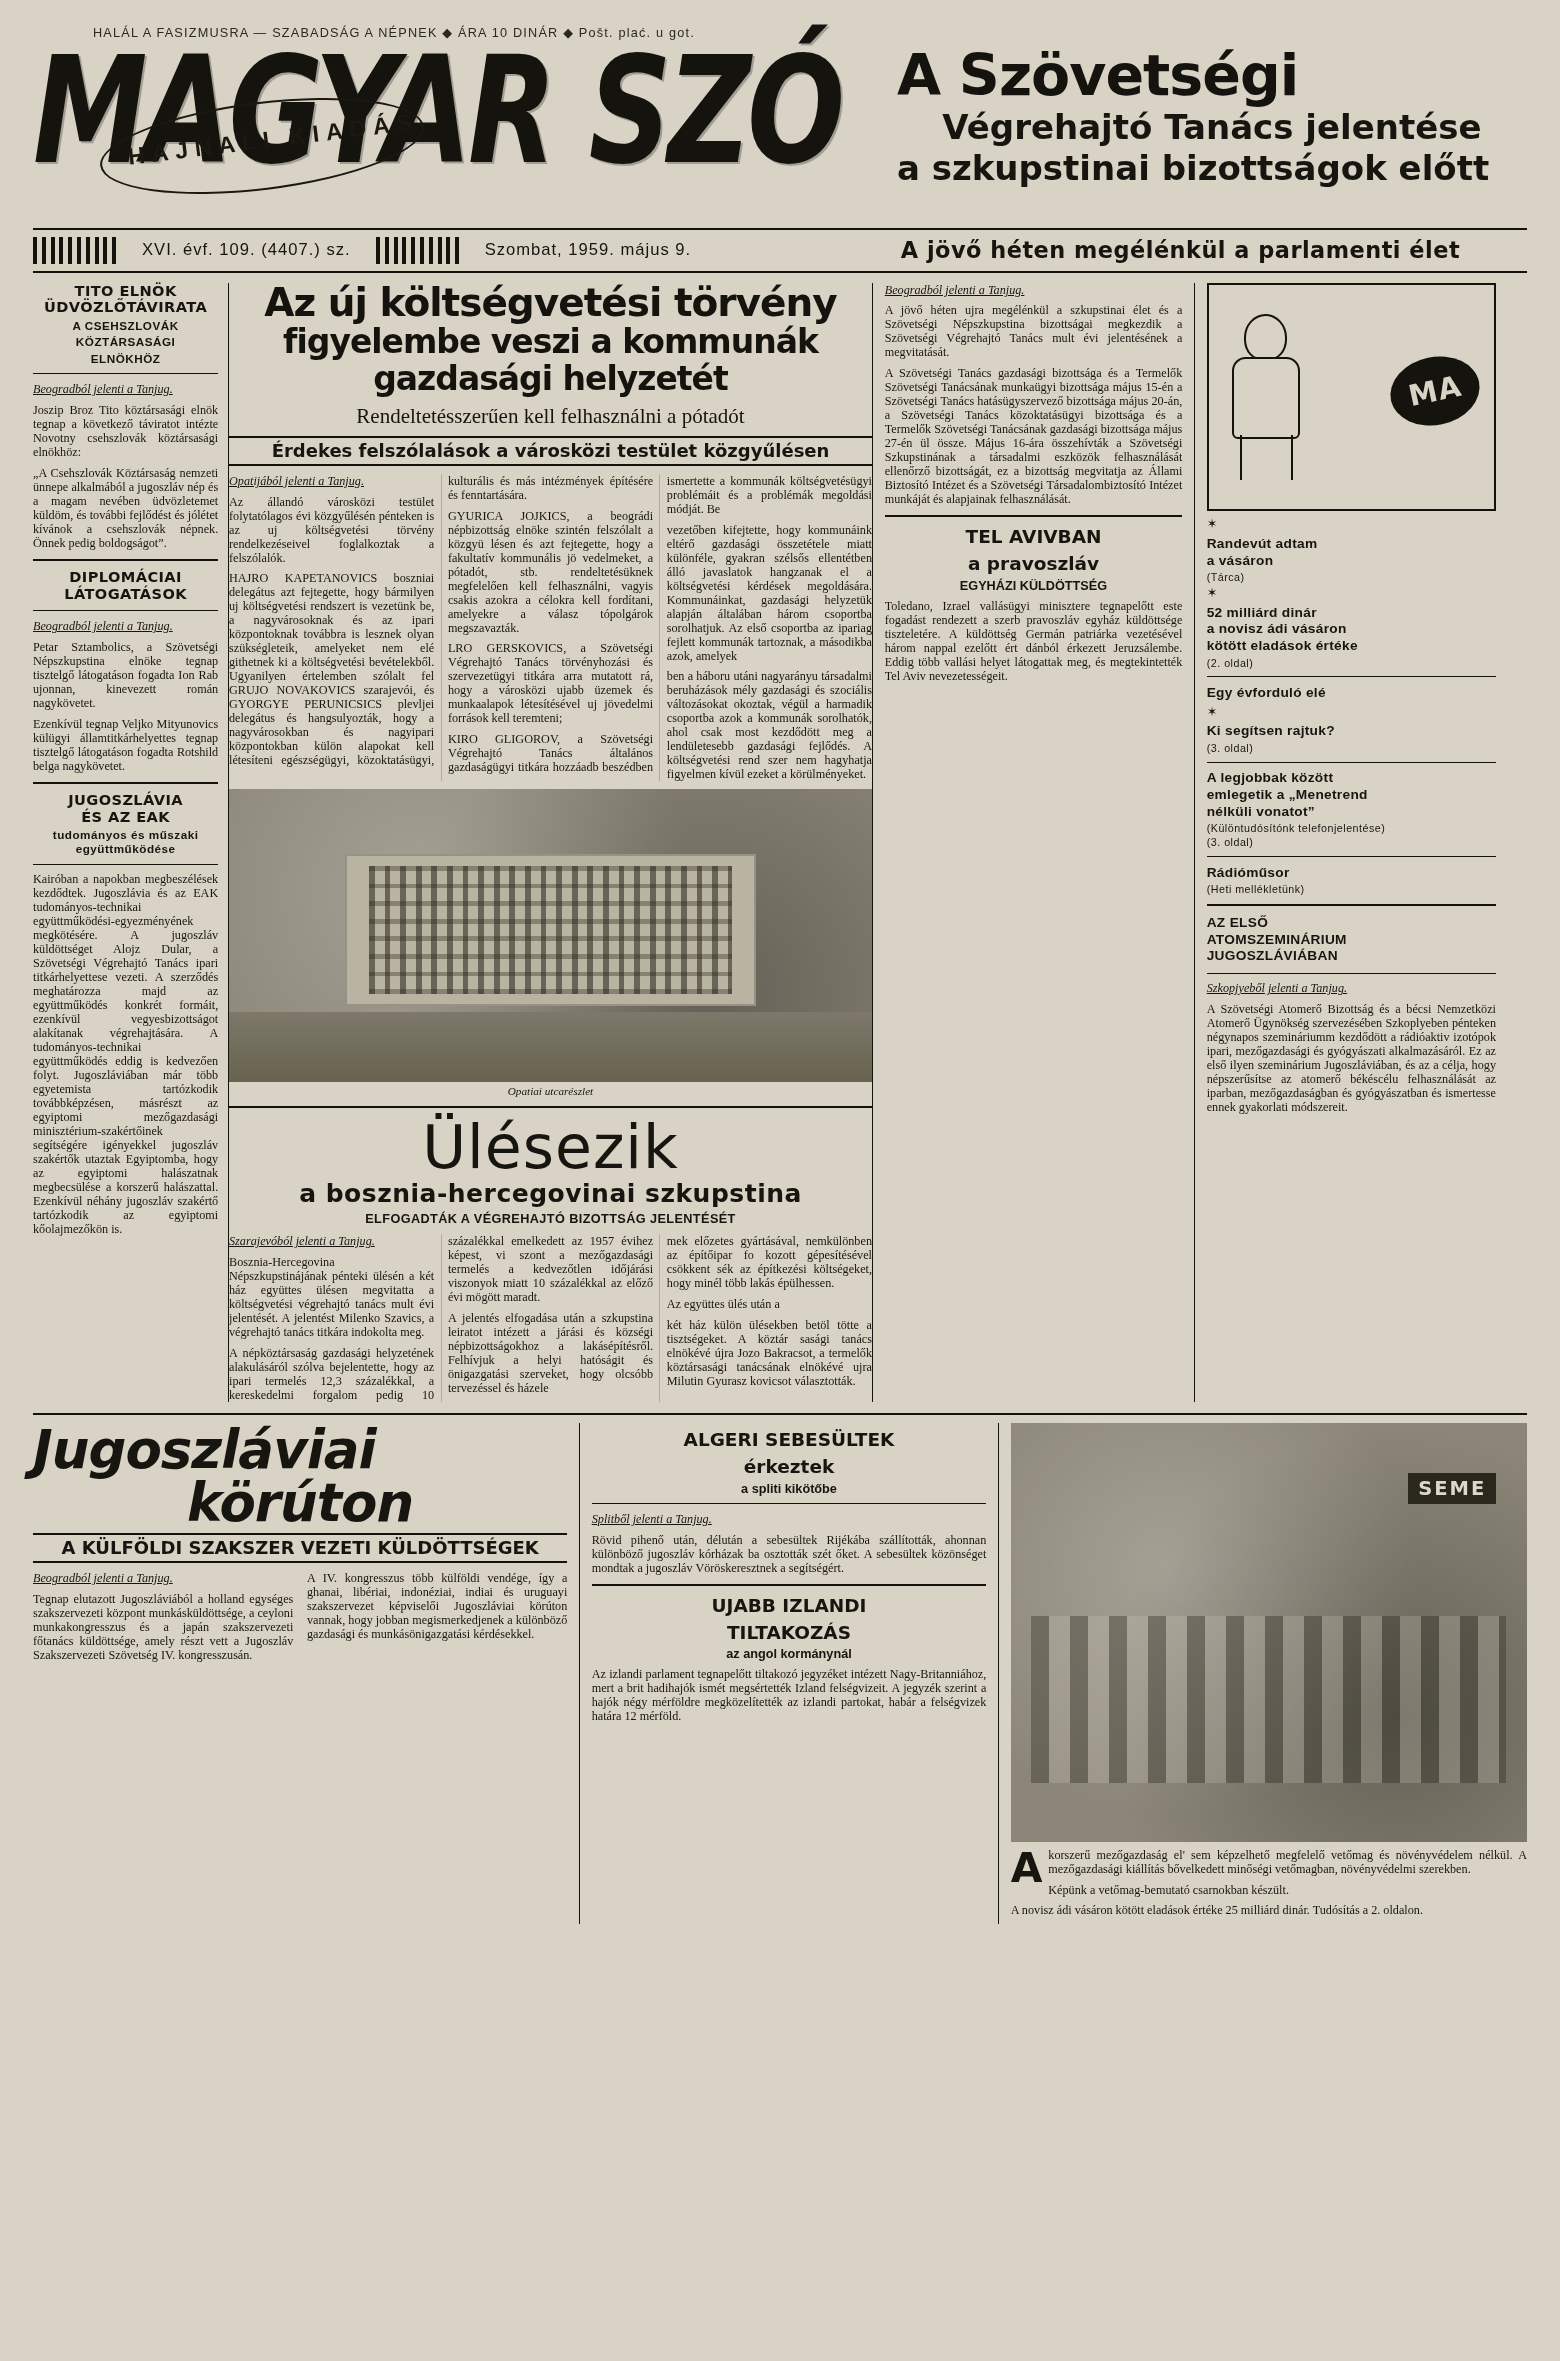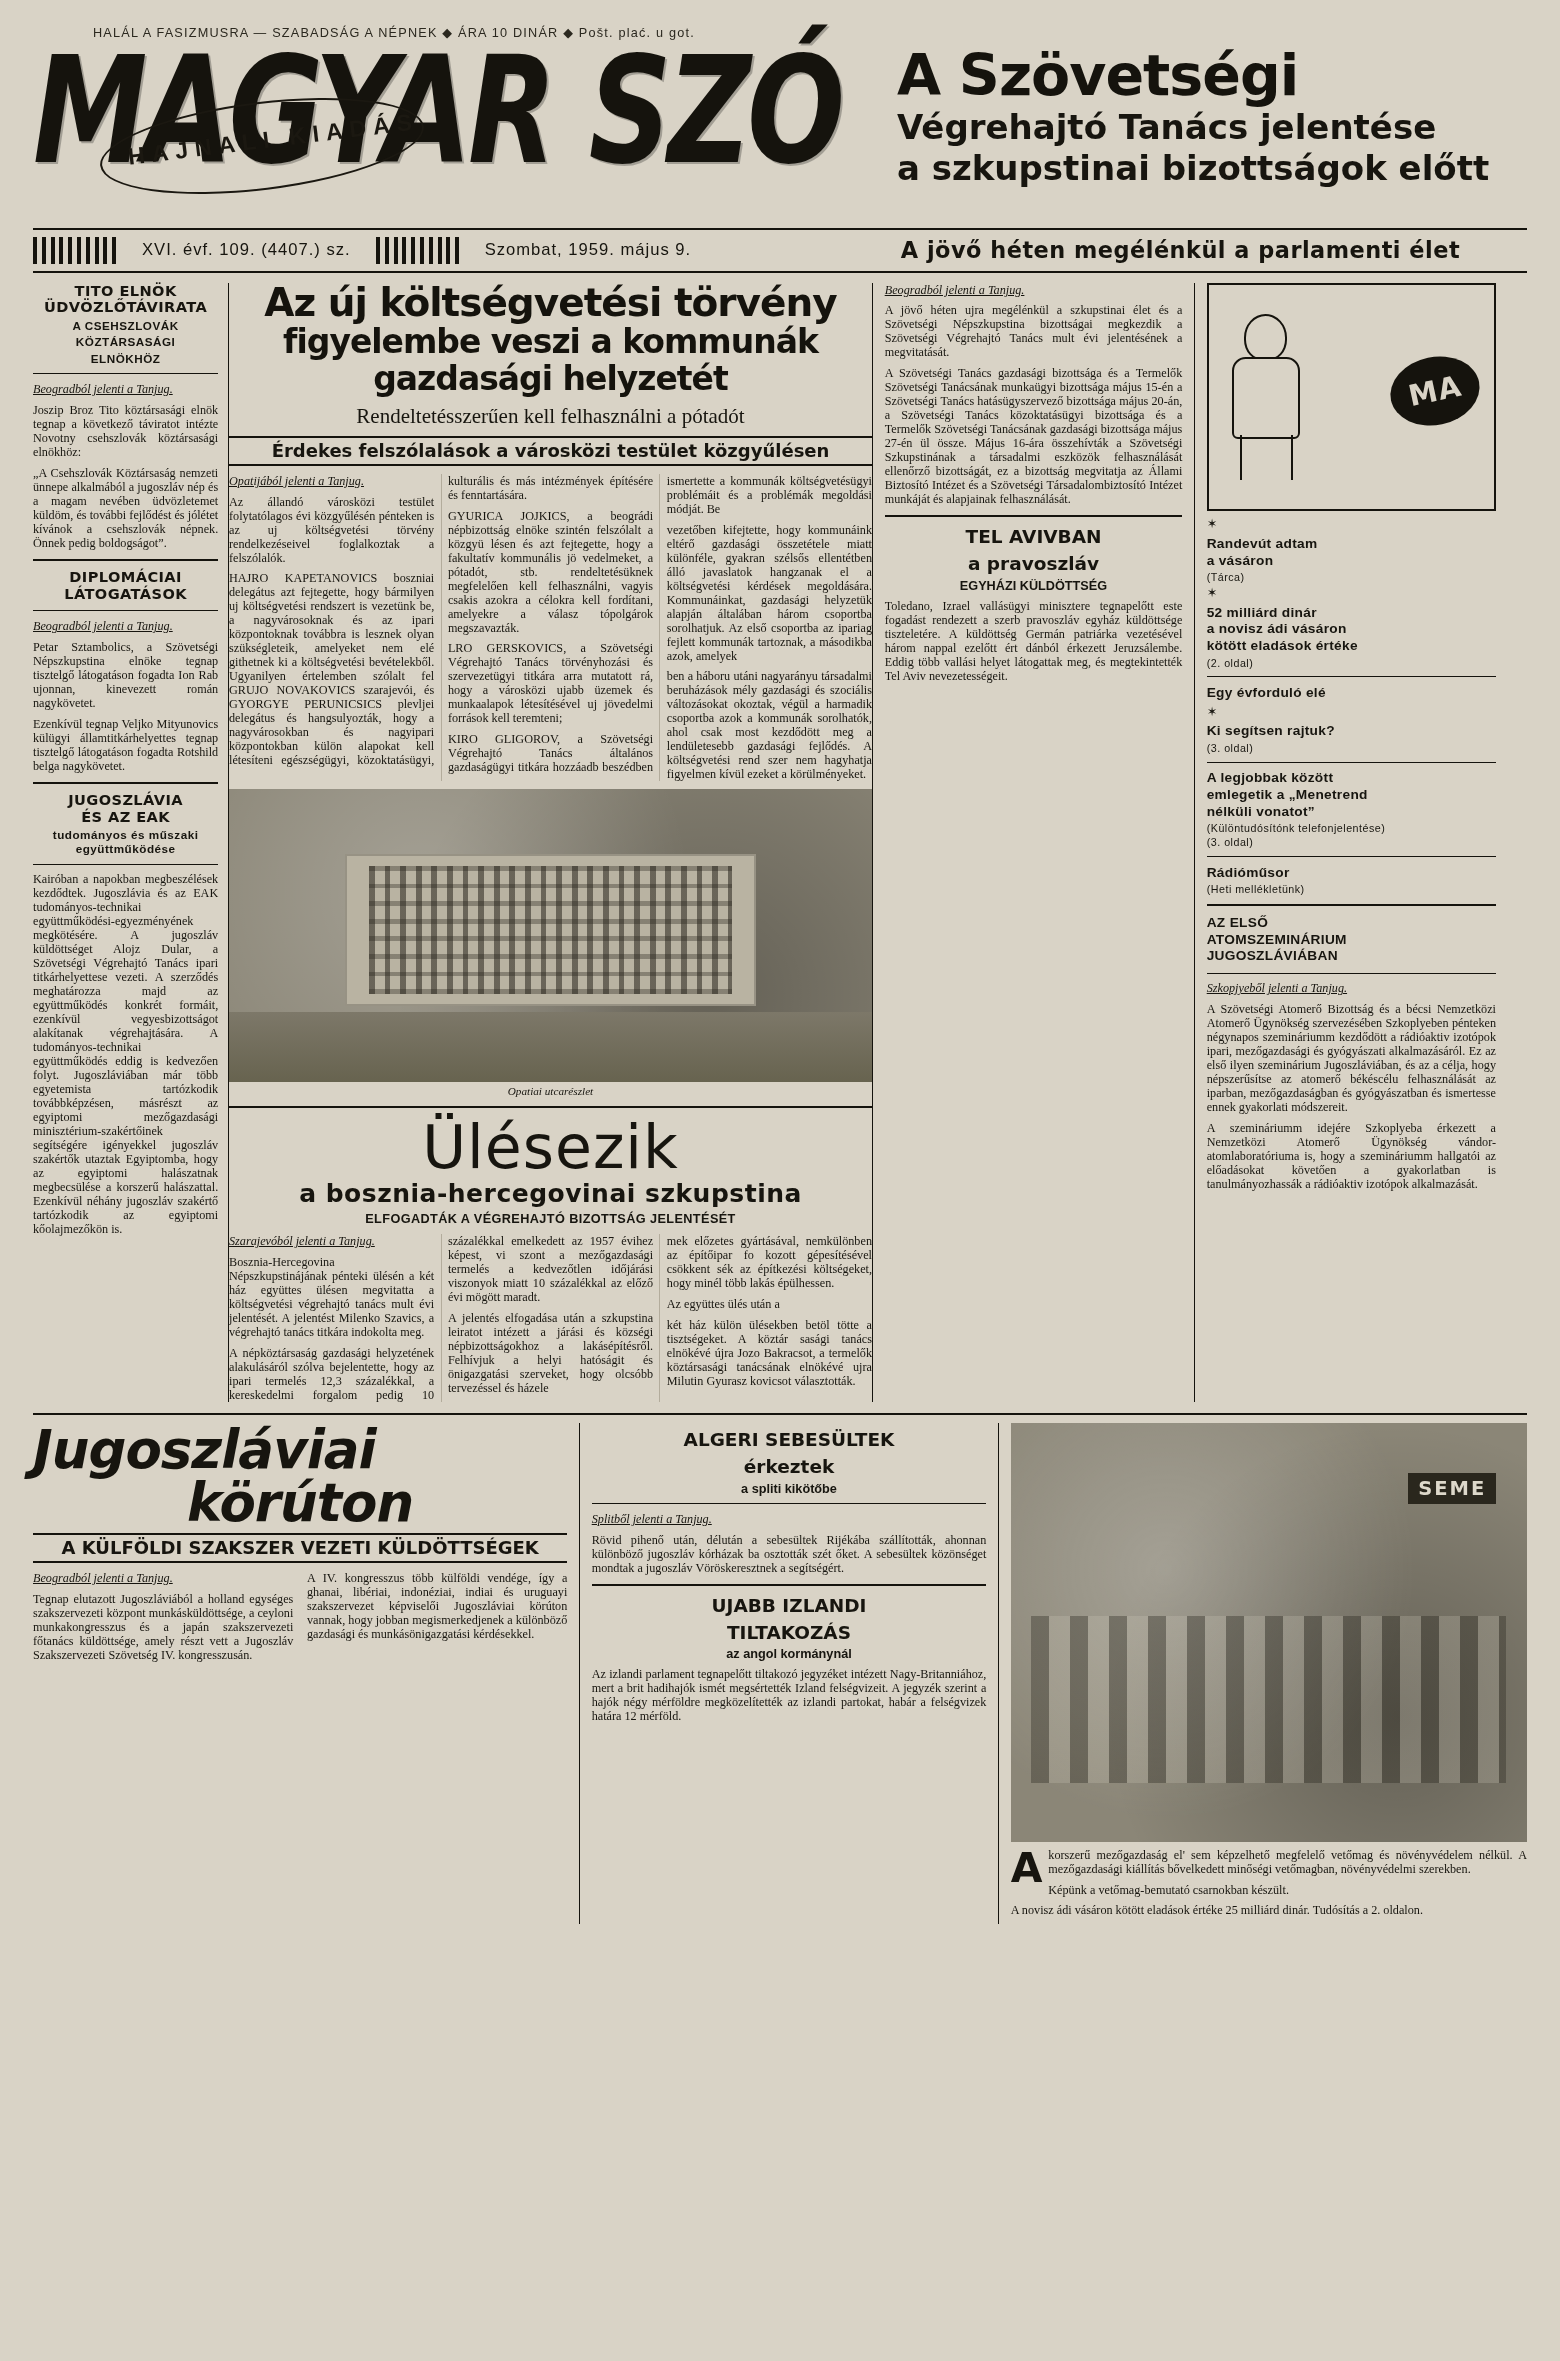--- a/index.html
+++ b/index.html
@@ -85,20 +85,21 @@
     line-height:59px;
     letter-spacing:-1px;
     color:#15130d;
   }
   .head-sub1{
     font-family:"DejaVu Sans", sans-serif;
     font-weight:bold;
     font-size:34px;
     line-height:41px;
     margin-top:2px;
+    text-align:center;
   }
   .head-sub2{
     font-family:"DejaVu Sans", sans-serif;
     font-weight:bold;
     font-size:34px;
     line-height:41px;
   }
   .rule-row{
     display:flex;
     align-items:center;
@@ -498,21 +499,20 @@
       <div class="hr-thin"></div>
       <div class="rail-line">Rádióműsor</div>
       <div class="rail-small">(Heti mellékletünk)</div>
       <div class="hr-thick"></div>
       <div class="rail-line">AZ ELSŐ</div>
       <div class="rail-line">ATOMSZEMINÁRIUM</div>
       <div class="rail-line">JUGOSZLÁVIÁBAN</div>
       <div class="hr-thin"></div>
       <p class="dateline">Szkopjyeből jelenti a Tanjug.</p>
       <p>A Szövetségi Atomerő Bizottság és a bécsi Nemzetközi Atomerő Ügynökség szervezésében Szkoplyeben pénteken négynapos szemináriumm kezdődött a rádióaktiv izotópok ipari, mezőgazdasági és gyógyászati alkalmazásáról. Ez az első ilyen szeminárium Jugoszláviában, és az a célja, hogy népszerűsítse az atomerő békéscélu felhasználását az iparban, mezőgazdaságban és gyógyászatban és ismertesse ennek gyakorlati módszereit.</p>
-      <p>A szemináriumm idejére Szkoplyeba érkezett a Nemzetközi Atomerő Ügynökség vándor-atomlaboratóriuma is, hogy a szemináriumm hallgatói az előadásokat követően a gyakorlatban is tanulmányozhassák a rádióaktiv izotópok alkalmazását.</p>
     </div>
   </div>
 
   <div class="bottom">
     <div class="b1">
       <div class="script-head">Jugoszláviai</div>
       <div class="script-head">
           <span class="l2">körúton</span>
         </div>
       <div class="bar-head">A KÜLFÖLDI SZAKSZER VEZETI KÜLDÖTTSÉGEK</div>

